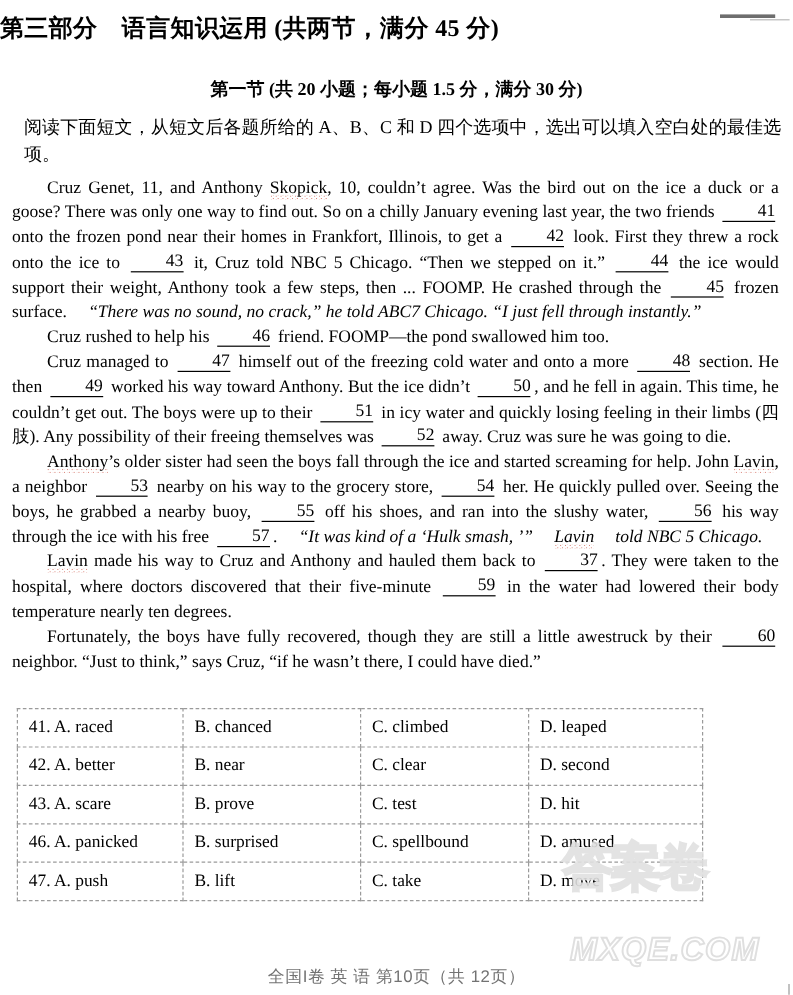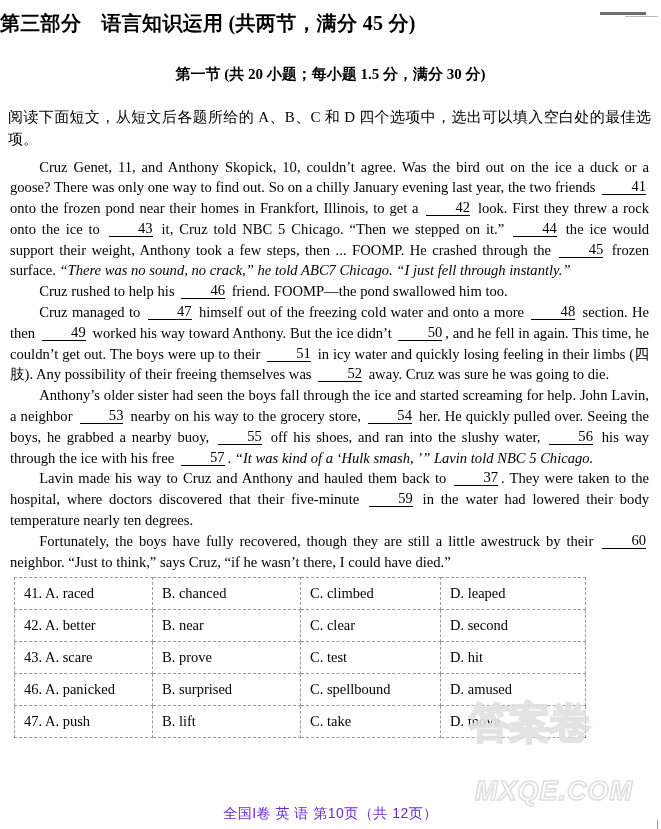--- a/index.html
+++ b/index.html
@@ -54,22 +54,22 @@
     letter-spacing: 0.3px;
   }
   .title2 {
     text-align: center;
     font-size: 15px;
     font-weight: bold;
     margin-top: 28px;
   }
   .instruction {
     font-size: 15px;
-    margin-top: 23px;
-    padding: 0 10px 0 8px;
+    margin-top: 13px;
+    padding: 0 10px 0 20px;
     text-align: justify;
     line-height: 1.45;
   }
 
   .passage {
     padding: 0 12px 0 10px;
     font-size: 14.6px;
     line-height: 20.8px;
     text-align: justify;
     text-justify: inter-word;
@@ -85,33 +85,34 @@
     border-bottom: 1px solid #000;
     min-width: 40px;
     text-align: center;
     line-height: 15px;
     margin: 0 3px;
     position: relative;
     top: -1px;
   }
   .it {
     font-style: italic;
+    margin-left: 14px;
   }
   .sqb {
     background-image: linear-gradient(45deg, transparent 45%, #c94a3a 45%, #c94a3a 55%, transparent 55%);
     background-size: 4px 3px;
     background-repeat: repeat-x;
     background-position: 0 100%;
     padding-bottom: 1px;
   }
 
   table.choices {
     border-collapse: collapse;
     width: 571px;
-    margin: 5px 0 0 14px;
+    margin: 28px 0 0 14px;
     table-layout: fixed;
   }
   table.choices td {
     border: 1px dashed #9a9a9a;
     font-size: 14.5px;
     height: 31px;
     padding: 0 0 0 9px;
     vertical-align: middle;
     white-space: nowrap;
   }
@@ -120,21 +121,21 @@
   table.choices col.c3 { width: 140px; }
   table.choices col.c4 { width: 145px; }
 
   .footer {
     position: absolute;
     left: 0;
     right: 0;
     bottom: 16px;
     text-align: center;
     font-size: 14px;
-    color: #6d28d9;
+    color: #737373;
     letter-spacing: 0.5px;
     font-family: "Liberation Sans", sans-serif;
   }
 
   
   .watermark {
     position: absolute;
     right: 2px;
     bottom: 28px;
     width: 190px;

